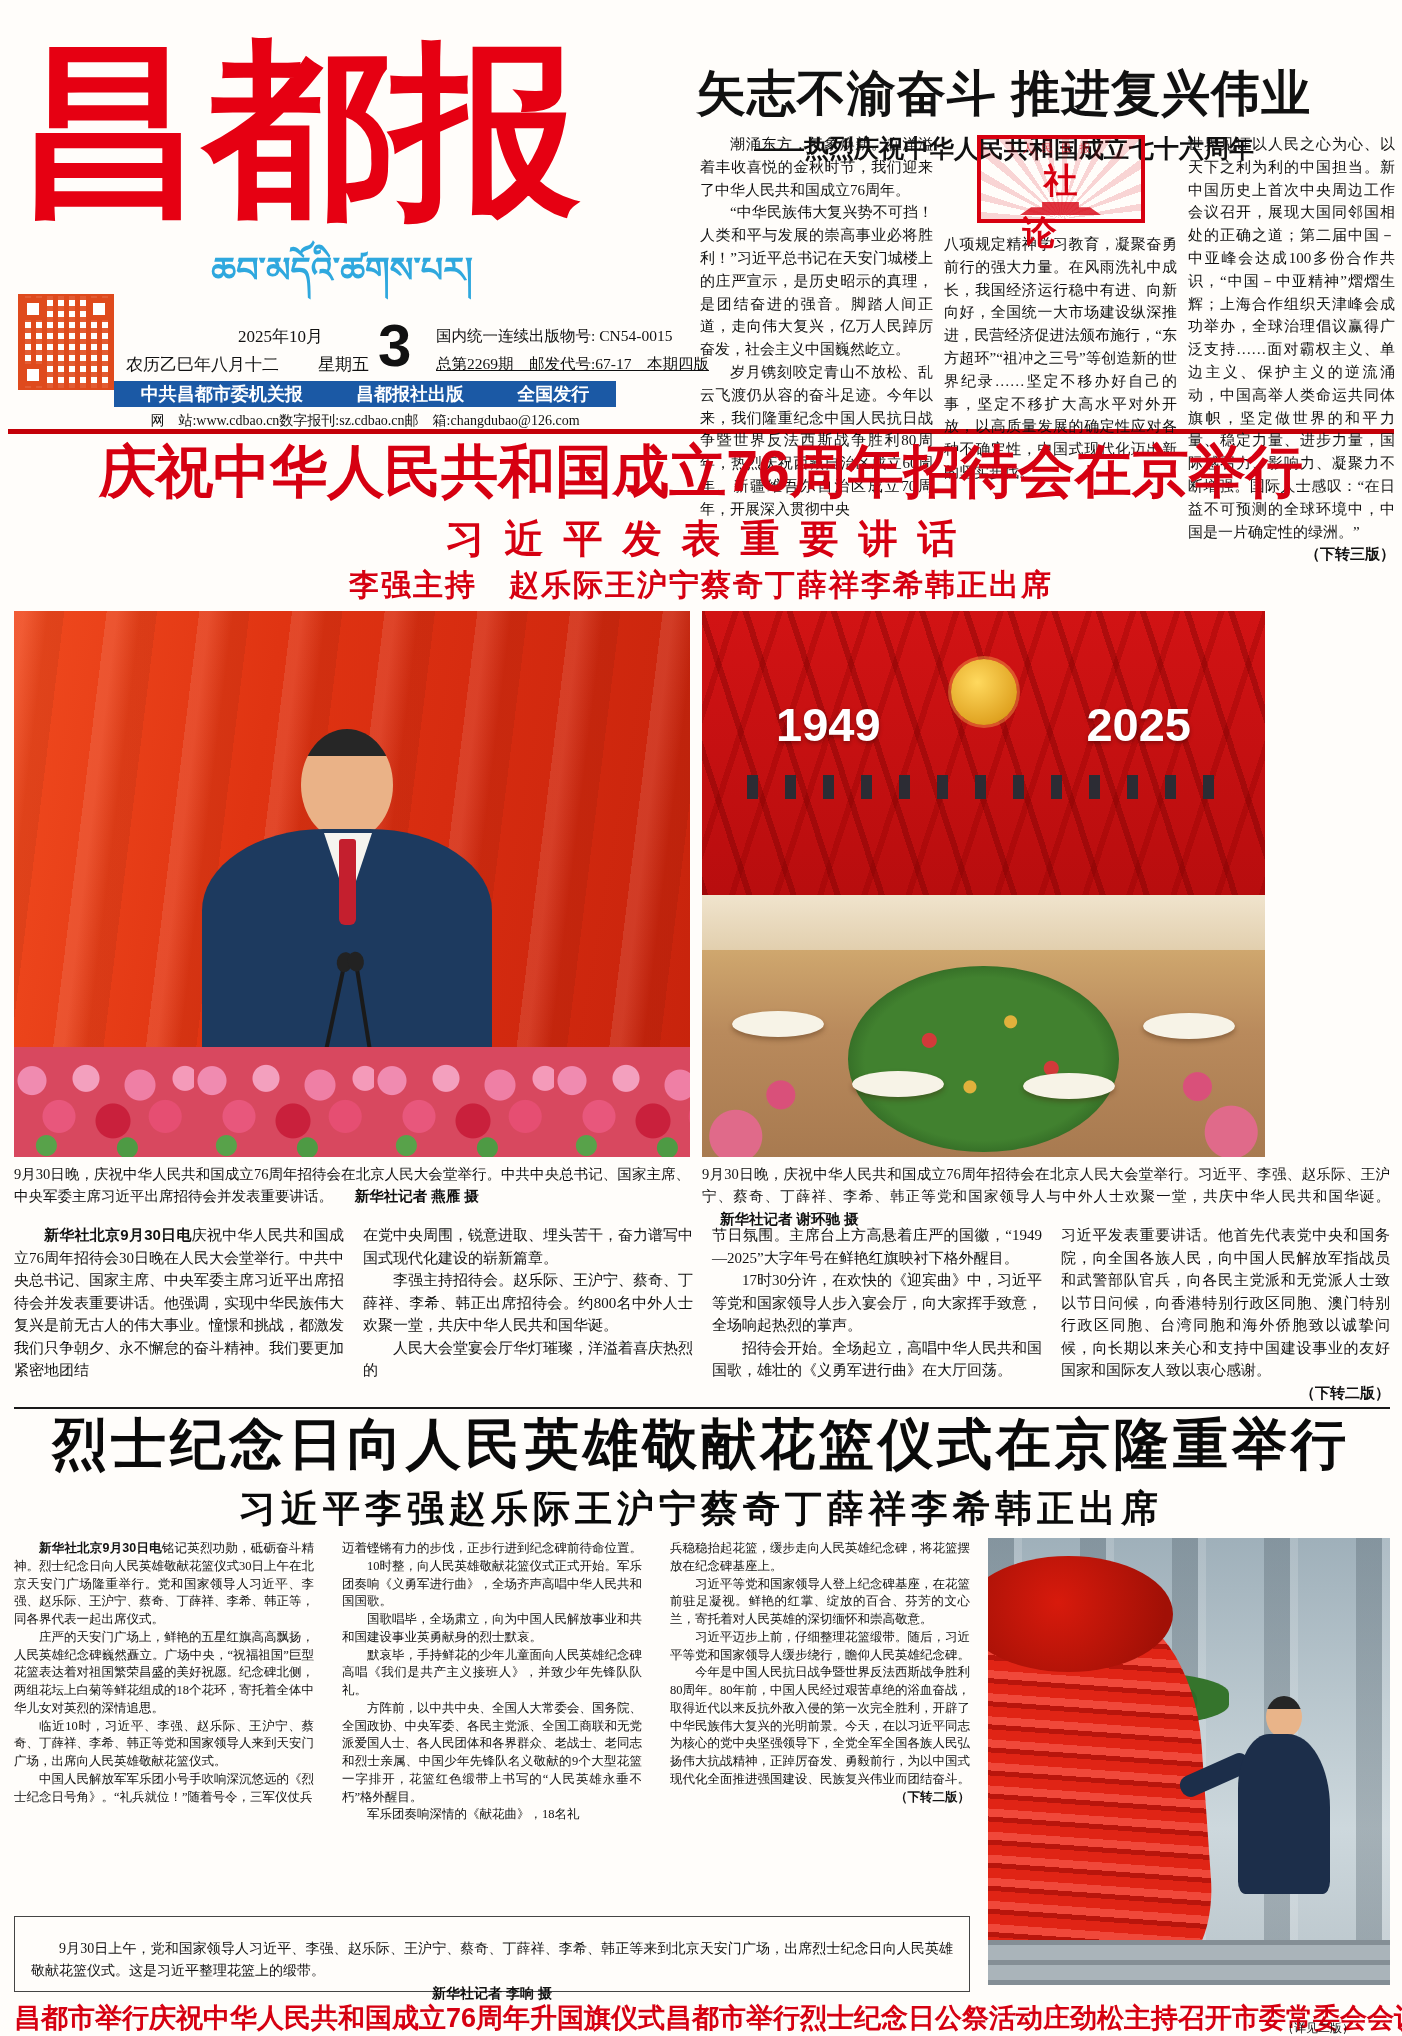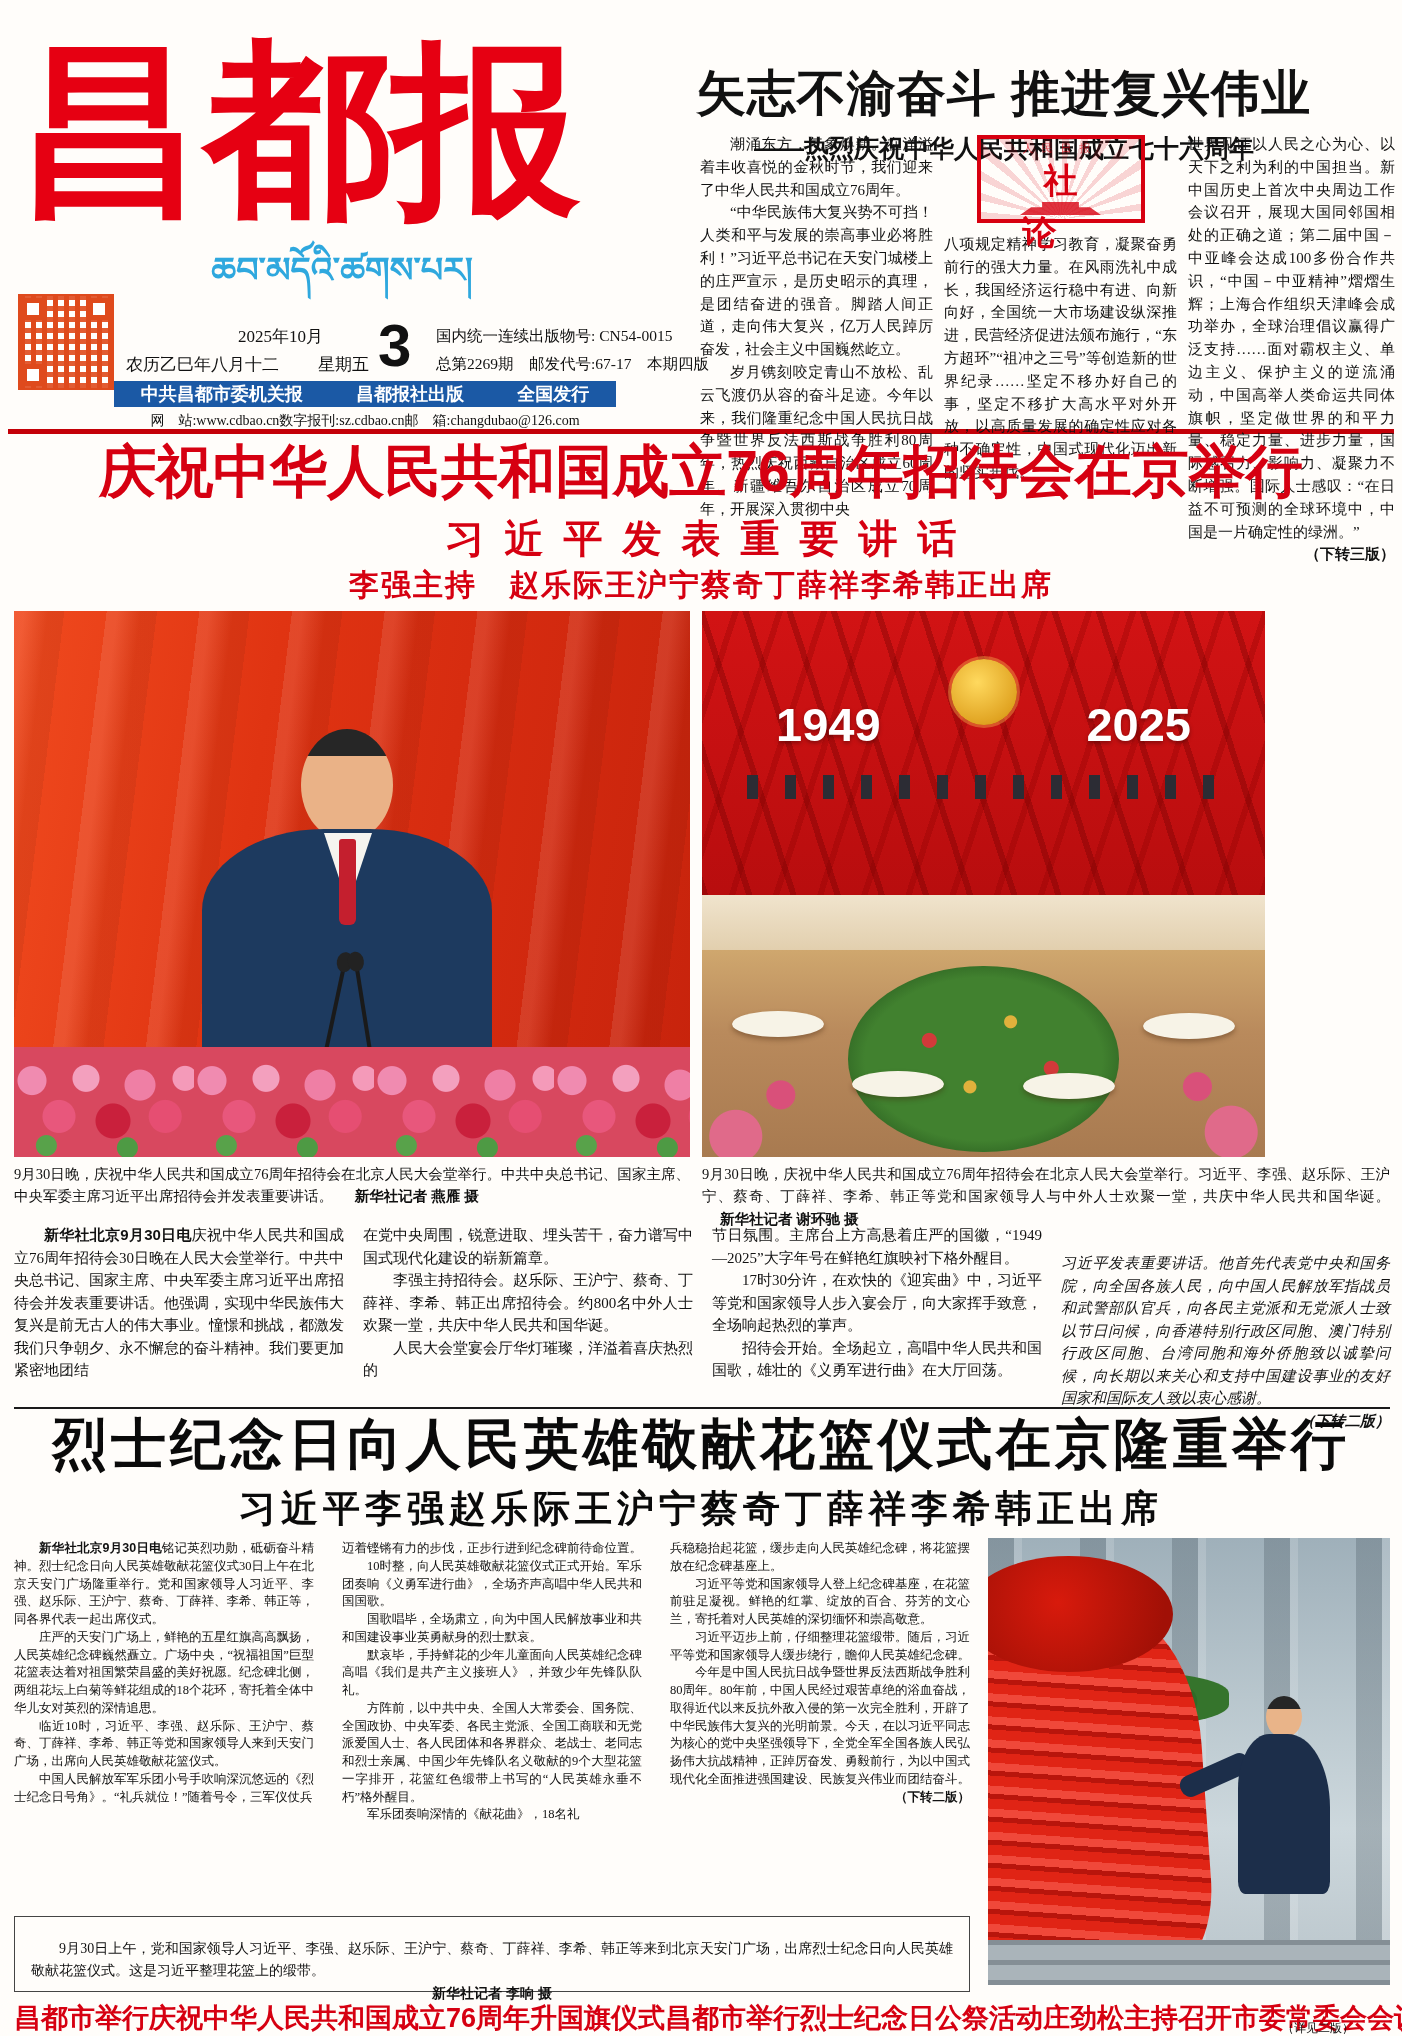--- a/index.html
+++ b/index.html
@@ -155,21 +155,21 @@
   <div class="abs qr">
     <span class="fm tl"></span>
     <span class="fm tr"></span>
     <span class="fm bl"></span>
   </div>
   <div class="abs pub" style="left:238px;top:325px;">2025年10月</div>
   <div class="abs pub" style="left:126px;top:353px;">农历乙巳年八月十二</div>
   <div class="abs pub" style="left:318px;top:353px;">星期五</div>
   <div class="abs bigday">3</div>
   <div class="abs meta" style="left:436px;top:326px;">国内统一连续出版物号: CN54-0015</div>
-  <div class="abs meta" style="left:436px;top:354px;">总第2269期　邮发代号:67-17　本期四版</div>
+  <div class="abs meta" style="left:436px;top:354px;text-decoration:underline;">总第2269期　邮发代号:67-17　本期四版</div>
   <div class="abs orgbar">
     <span>中共昌都市委机关报</span>
     <span>昌都报社出版</span>
     <span>全国发行</span>
   </div>
   <div class="abs contact">
     <span>网　站:www.cdbao.cn</span>
     <span>数字报刊:sz.cdbao.cn</span>
     <span>邮　箱:changdubao@126.com</span>
   </div>
@@ -240,21 +240,21 @@
   <div class="abs col a1" style="left:363px;top:1224px;width:330px;height:178px;">
     <p class="cont">在党中央周围，锐意进取、埋头苦干，奋力谱写中国式现代化建设的崭新篇章。</p>
     <p>李强主持招待会。赵乐际、王沪宁、蔡奇、丁薛祥、李希、韩正出席招待会。约800名中外人士欢聚一堂，共庆中华人民共和国华诞。</p>
     <p>人民大会堂宴会厅华灯璀璨，洋溢着喜庆热烈的</p>
   </div>
   <div class="abs col a1" style="left:712px;top:1224px;width:330px;height:178px;">
     <p class="cont">节日氛围。主席台上方高悬着庄严的国徽，“1949—2025”大字年号在鲜艳红旗映衬下格外醒目。</p>
     <p>17时30分许，在欢快的《迎宾曲》中，习近平等党和国家领导人步入宴会厅，向大家挥手致意，全场响起热烈的掌声。</p>
     <p>招待会开始。全场起立，高唱中华人民共和国国歌，雄壮的《义勇军进行曲》在大厅回荡。</p>
   </div>
-  <div class="abs col a1" style="left:1061px;top:1252px;width:329px;height:178px;font-style:italic;">
+  <div class="abs col a1" style="left:1061px;top:1224px;width:329px;height:178px;">
     <p class="cont">习近平发表重要讲话。他首先代表党中央和国务院，向全国各族人民，向中国人民解放军指战员和武警部队官兵，向各民主党派和无党派人士致以节日问候，向香港特别行政区同胞、澳门特别行政区同胞、台湾同胞和海外侨胞致以诚挚问候，向长期以来关心和支持中国建设事业的友好国家和国际友人致以衷心感谢。</p>
     <p class="turn">（下转二版）</p>
   </div>
 
   <div class="abs thinrule"></div>
 
   <div class="abs h2main">烈士纪念日向人民英雄敬献花篮仪式在京隆重举行</div>
   <div class="abs h2sub">习近平李强赵乐际王沪宁蔡奇丁薛祥李希韩正出席</div>
 
   <div class="abs col a2" style="left:14px;top:1540px;width:300px;height:370px;">

